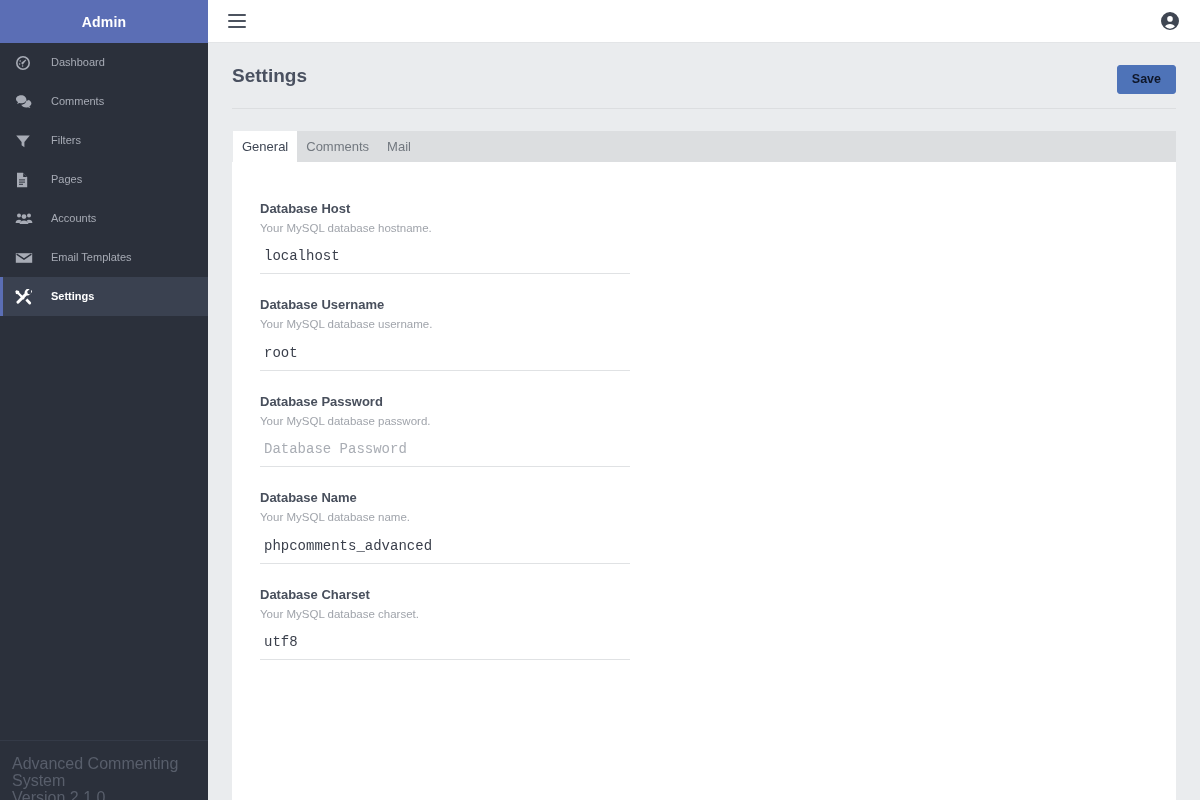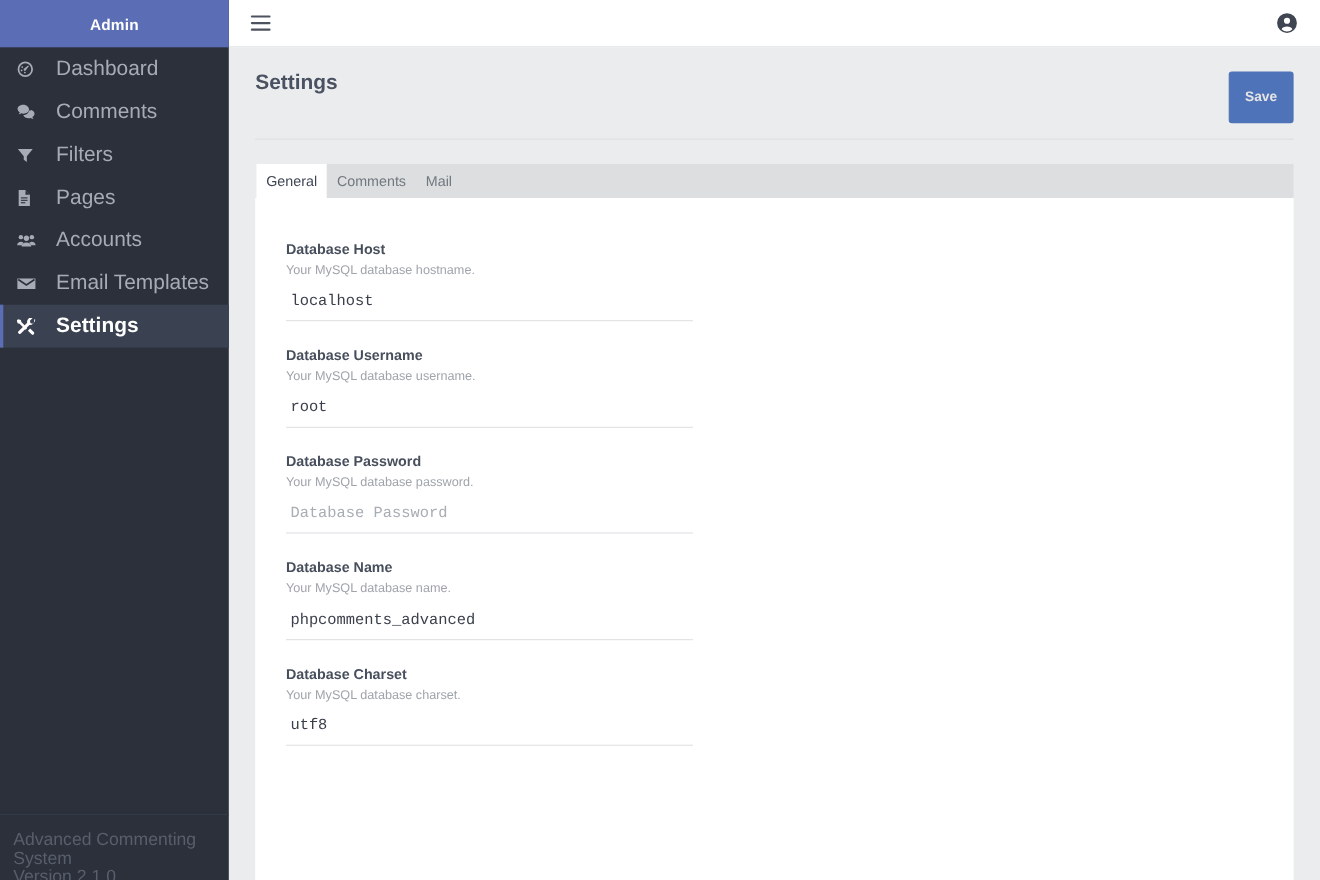--- a/index.html
+++ b/index.html
@@ -28,21 +28,21 @@
     display: flex; align-items: center; justify-content: center;
     font-size: 14px; font-weight: bold;
     letter-spacing: .2px;
   }
   .nav { flex: 1 1 auto; padding-top: 0; }
   .nav-item {
     height: 39px;
     display: flex; align-items: center;
     padding-left: 12px;
     color: #a7abb5;
-    font-size: 19px;
+    font-size: 11px;
     position: relative;
     cursor: pointer;
     border-left: 3px solid transparent;
   }
   .nav-item .ico {
     width: 26px; height: 18px;
     display: flex; align-items: center; justify-content: flex-start;
     color: #a7abb5;
     margin-right: 10px;
     flex: 0 0 26px;
@@ -100,26 +100,26 @@
     padding: 22px 0 14px 0;
     border-bottom: 1px solid #dcdee0;
   }
   .page-title {
     font-size: 19px; font-weight: bold; color: #4a5160;
     line-height: 22px;
     margin: 0; padding-left: 0;
   }
   .save-btn {
     background: #4e73b8;
-    color: #e5e5e5;
+    color: #0f172a;
     border: 1px solid #4e73b8;
     border-radius: 3px;
     font-size: 12.5px;
     font-weight: bold;
-    padding: 16px 14px;
+    padding: 7px 14px;
     cursor: pointer;
     font-family: "Liberation Sans", sans-serif;
     line-height: 1;
   }
 
   .tabs-wrap { padding-top: 22px; }
   .tabs {
     display: flex;
     background: #dcdee0;
     height: 31px;

